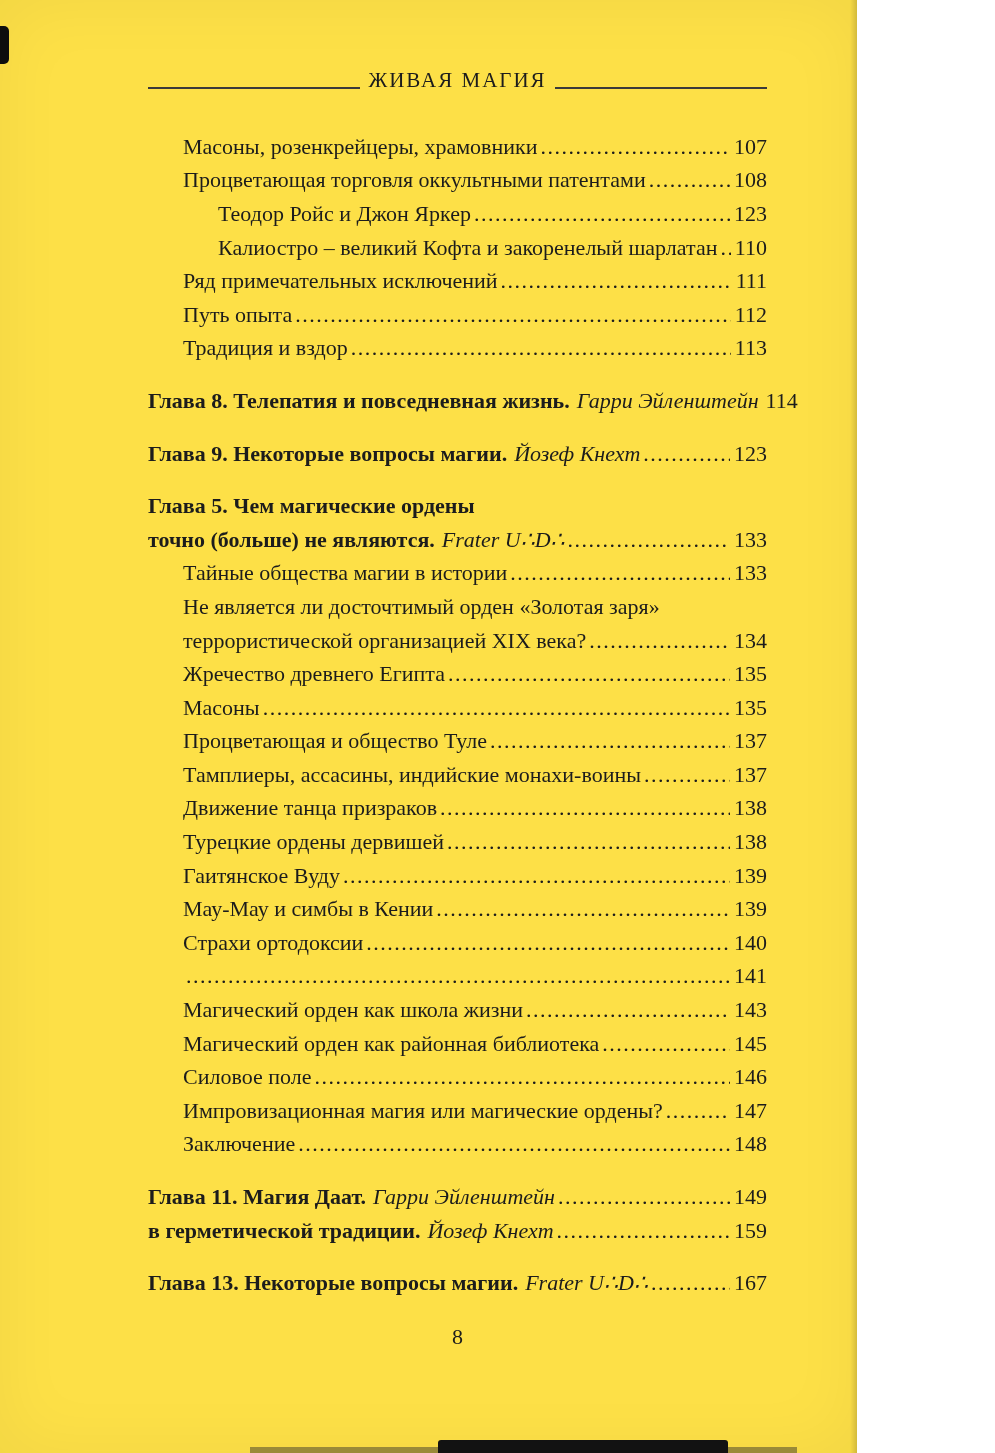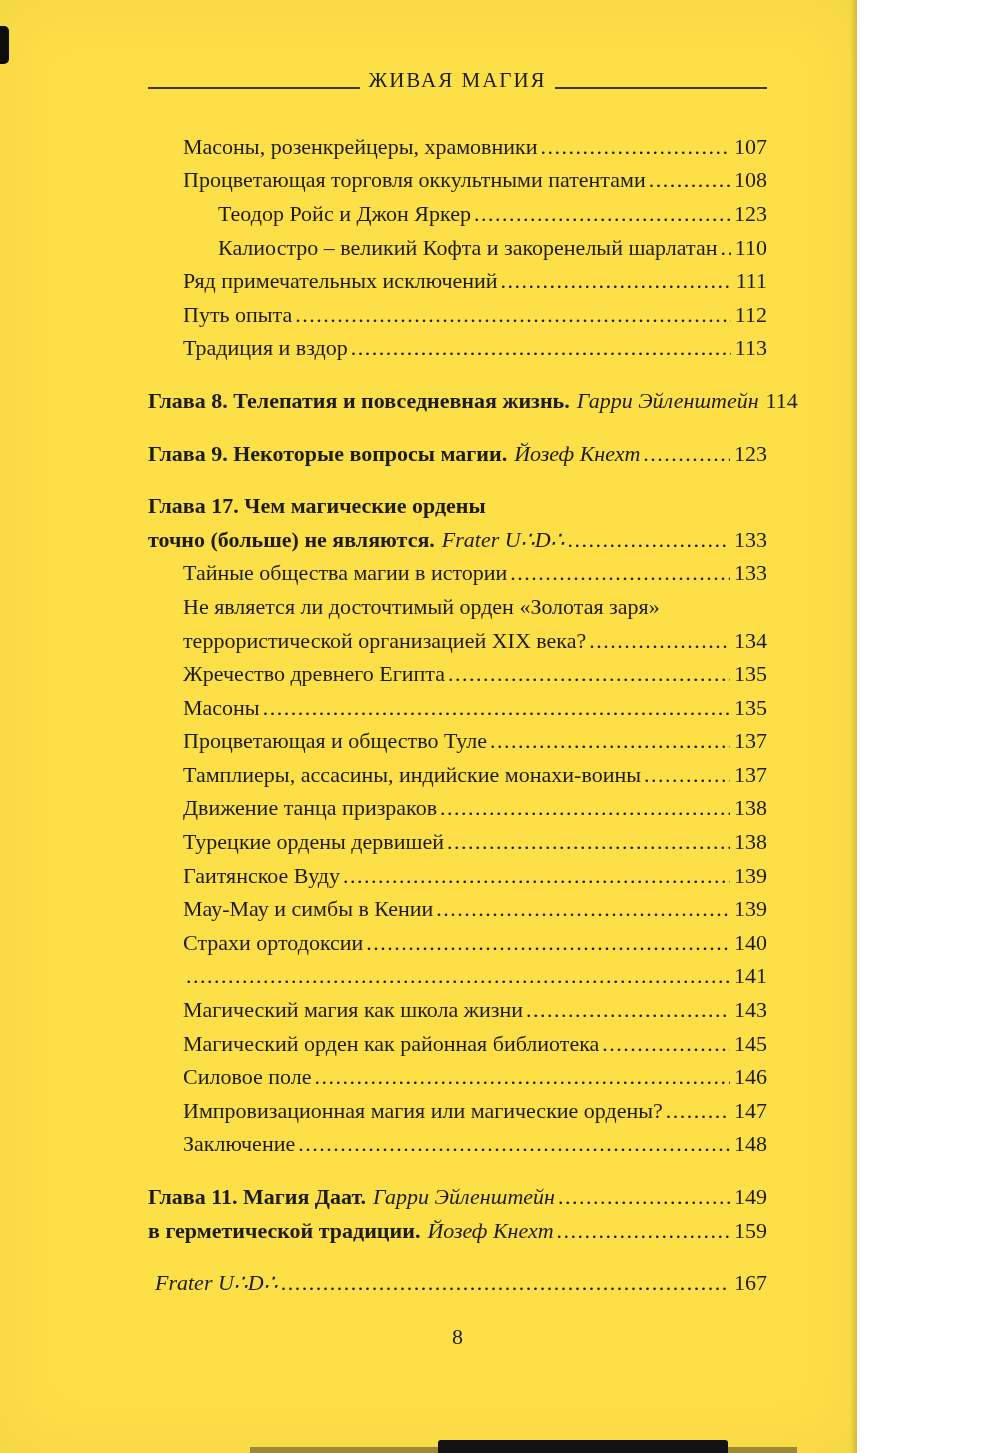--- a/index.html
+++ b/index.html
@@ -169,21 +169,21 @@
       </div>
 
       <div class="row lvl0 bold gap">
         <span class="t">Глава 9. Некоторые вопросы магии.</span>
         <span class="author">Йозеф Кнехт</span>
         <span class="leader"></span>
         <span class="pg">123</span>
       </div>
 
       <div class="row lvl0 bold gap">
-        <span class="t">Глава 17. Чем магические ордены</span>
+        <span class="t">Глава 5. Чем магические ордены</span>
       </div>
 
       <div class="row lvl0 bold">
         <span class="t">точно (больше) не являются.</span>
         <span class="author">Frater U∴D∴</span>
         <span class="leader"></span>
         <span class="pg">133</span>
       </div>
 
       <div class="row lvl1">
@@ -255,21 +255,21 @@
         <span class="leader"></span>
         <span class="pg">140</span>
       </div>
 
       <div class="row lvl1">
         <span class="leader"></span>
         <span class="pg">141</span>
       </div>
 
       <div class="row lvl1">
-        <span class="t">Магический магия как школа жизни</span>
+        <span class="t">Магический орден как школа жизни</span>
         <span class="leader"></span>
         <span class="pg">143</span>
       </div>
 
       <div class="row lvl1">
         <span class="t">Магический орден как районная библиотека</span>
         <span class="leader"></span>
         <span class="pg">145</span>
       </div>
 
@@ -300,20 +300,21 @@
 
 
       <div class="row lvl0 bold">
         <span class="t">в герметической традиции.</span>
         <span class="author">Йозеф Кнехт</span>
         <span class="leader"></span>
         <span class="pg">159</span>
       </div>
 
       <div class="row lvl0 bold gap">
+        <span class="t">Глава 13. Некоторые вопросы магии.</span>
         <span class="author">Frater U∴D∴</span>
         <span class="leader"></span>
         <span class="pg">167</span>
       </div>
 
     </div>
 
     <div class="footer">8</div>
 
   </div>

